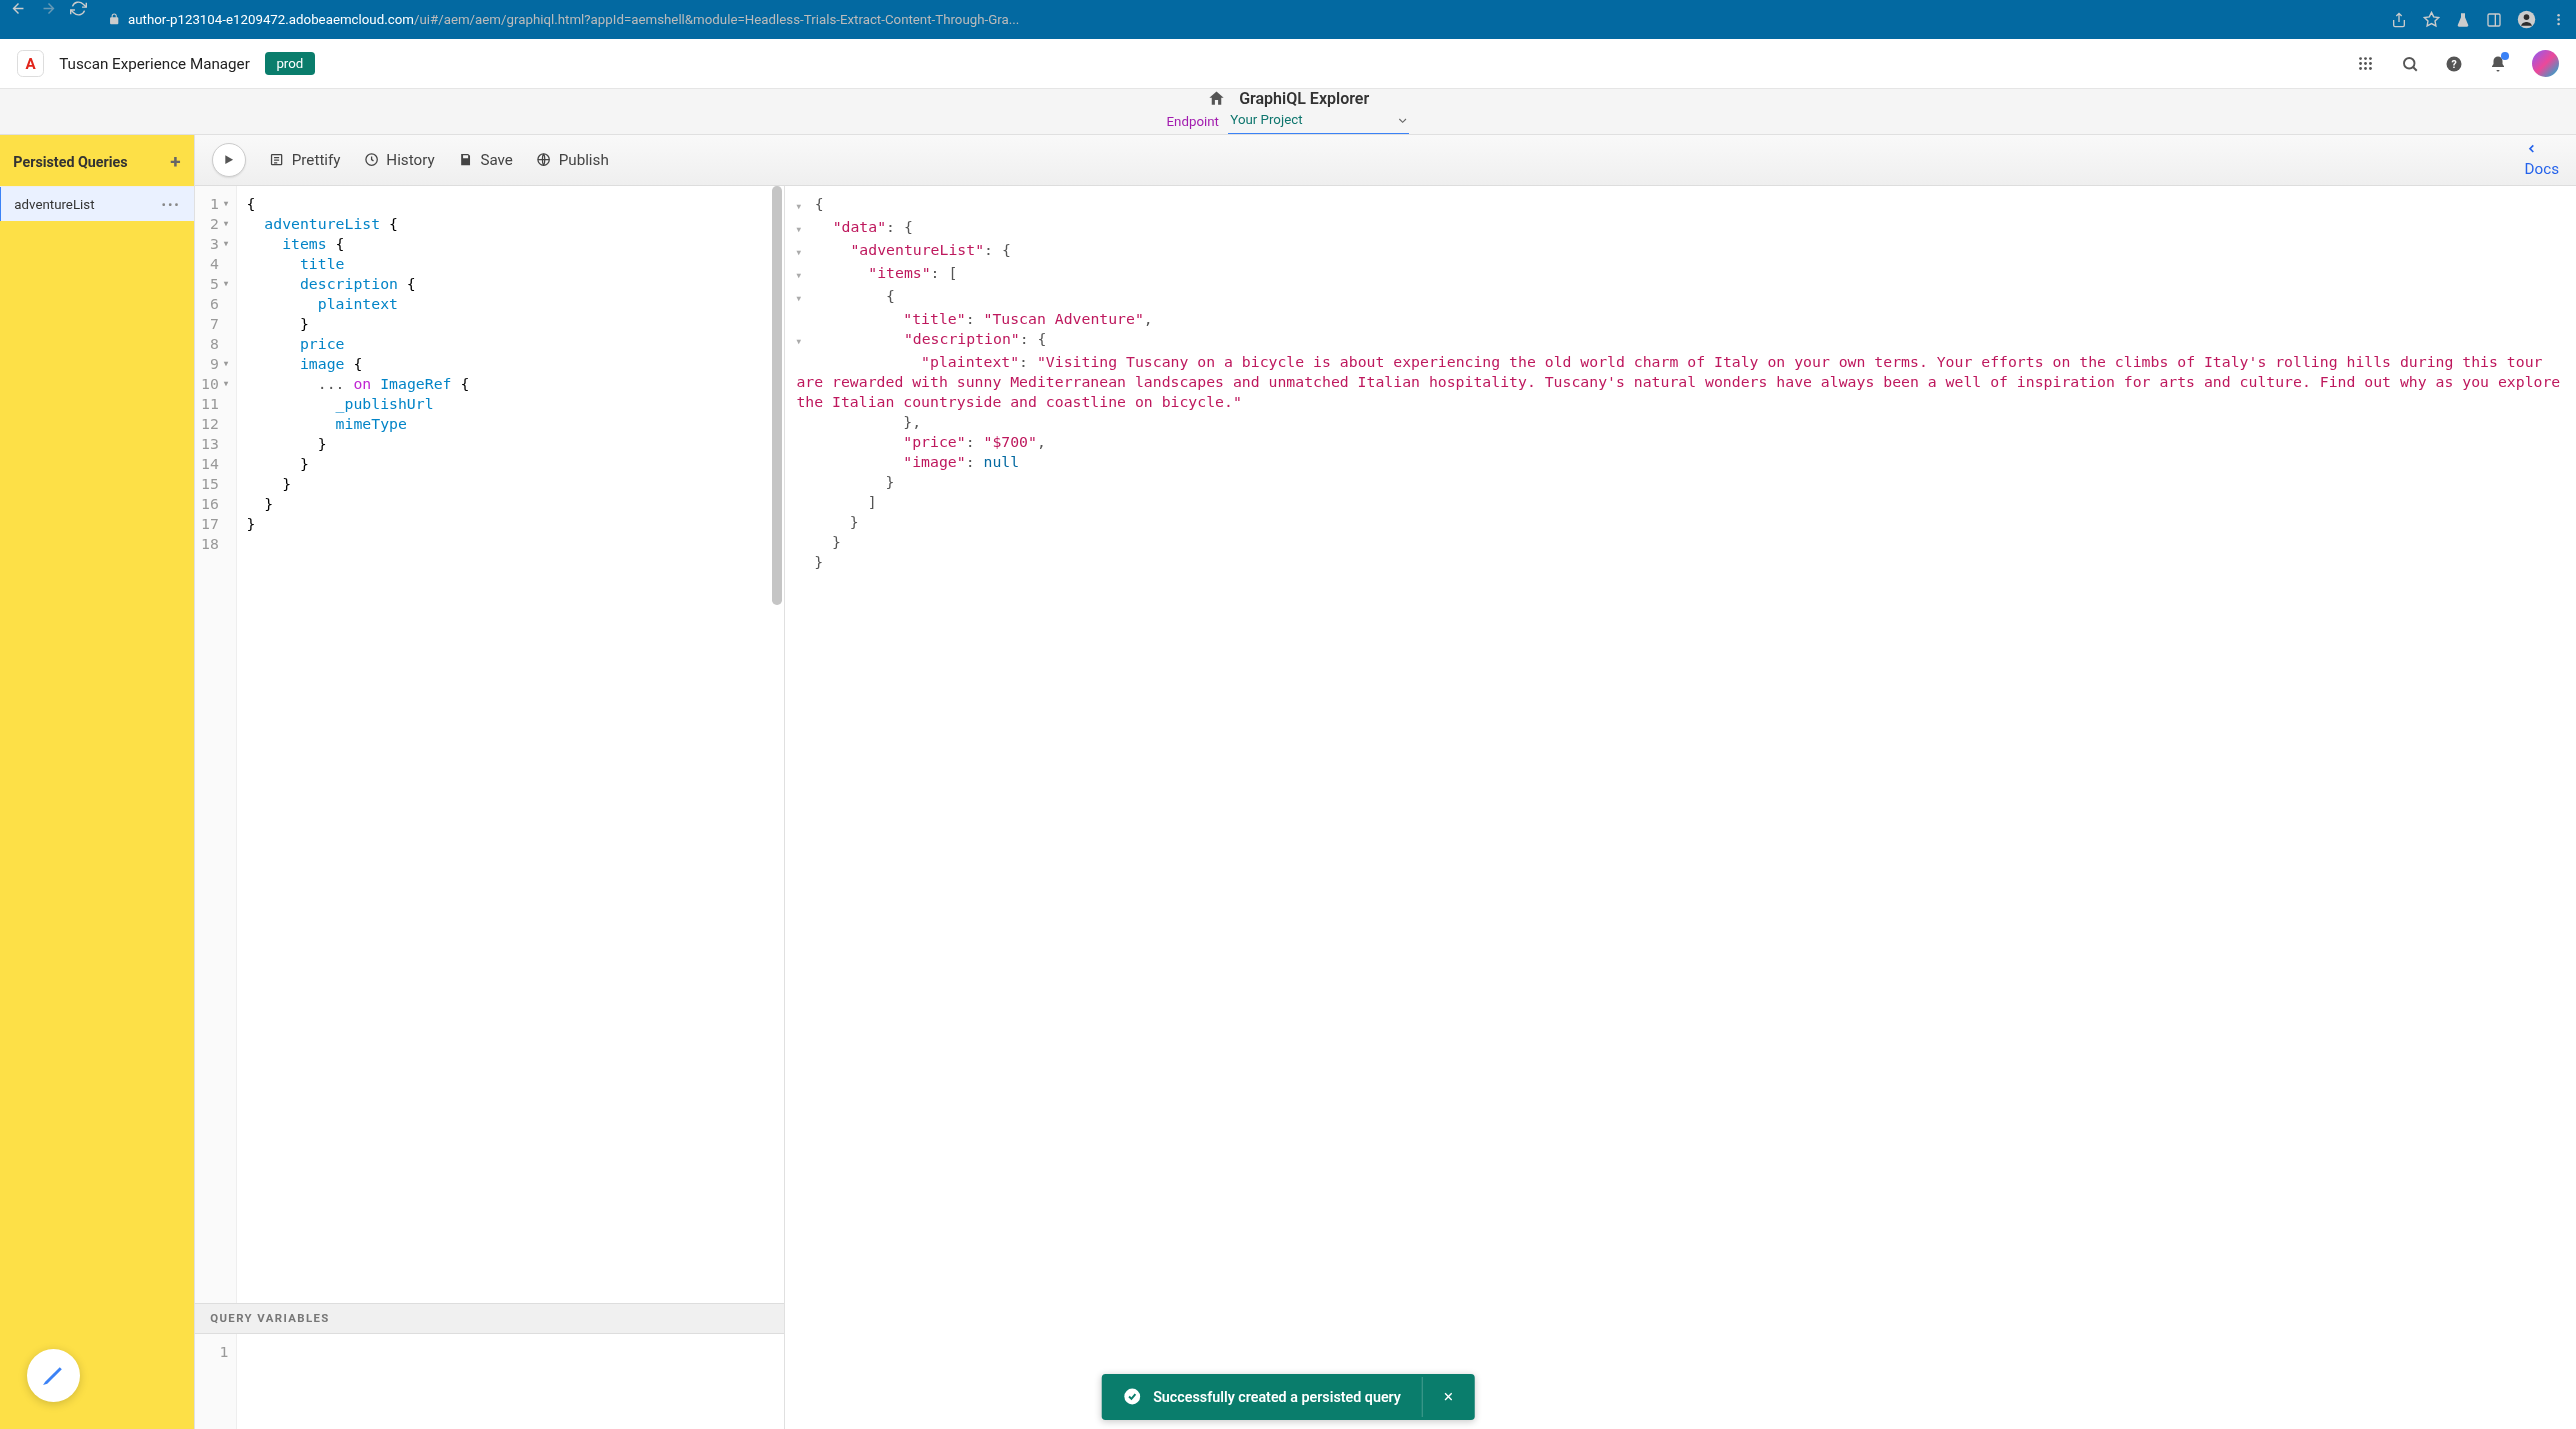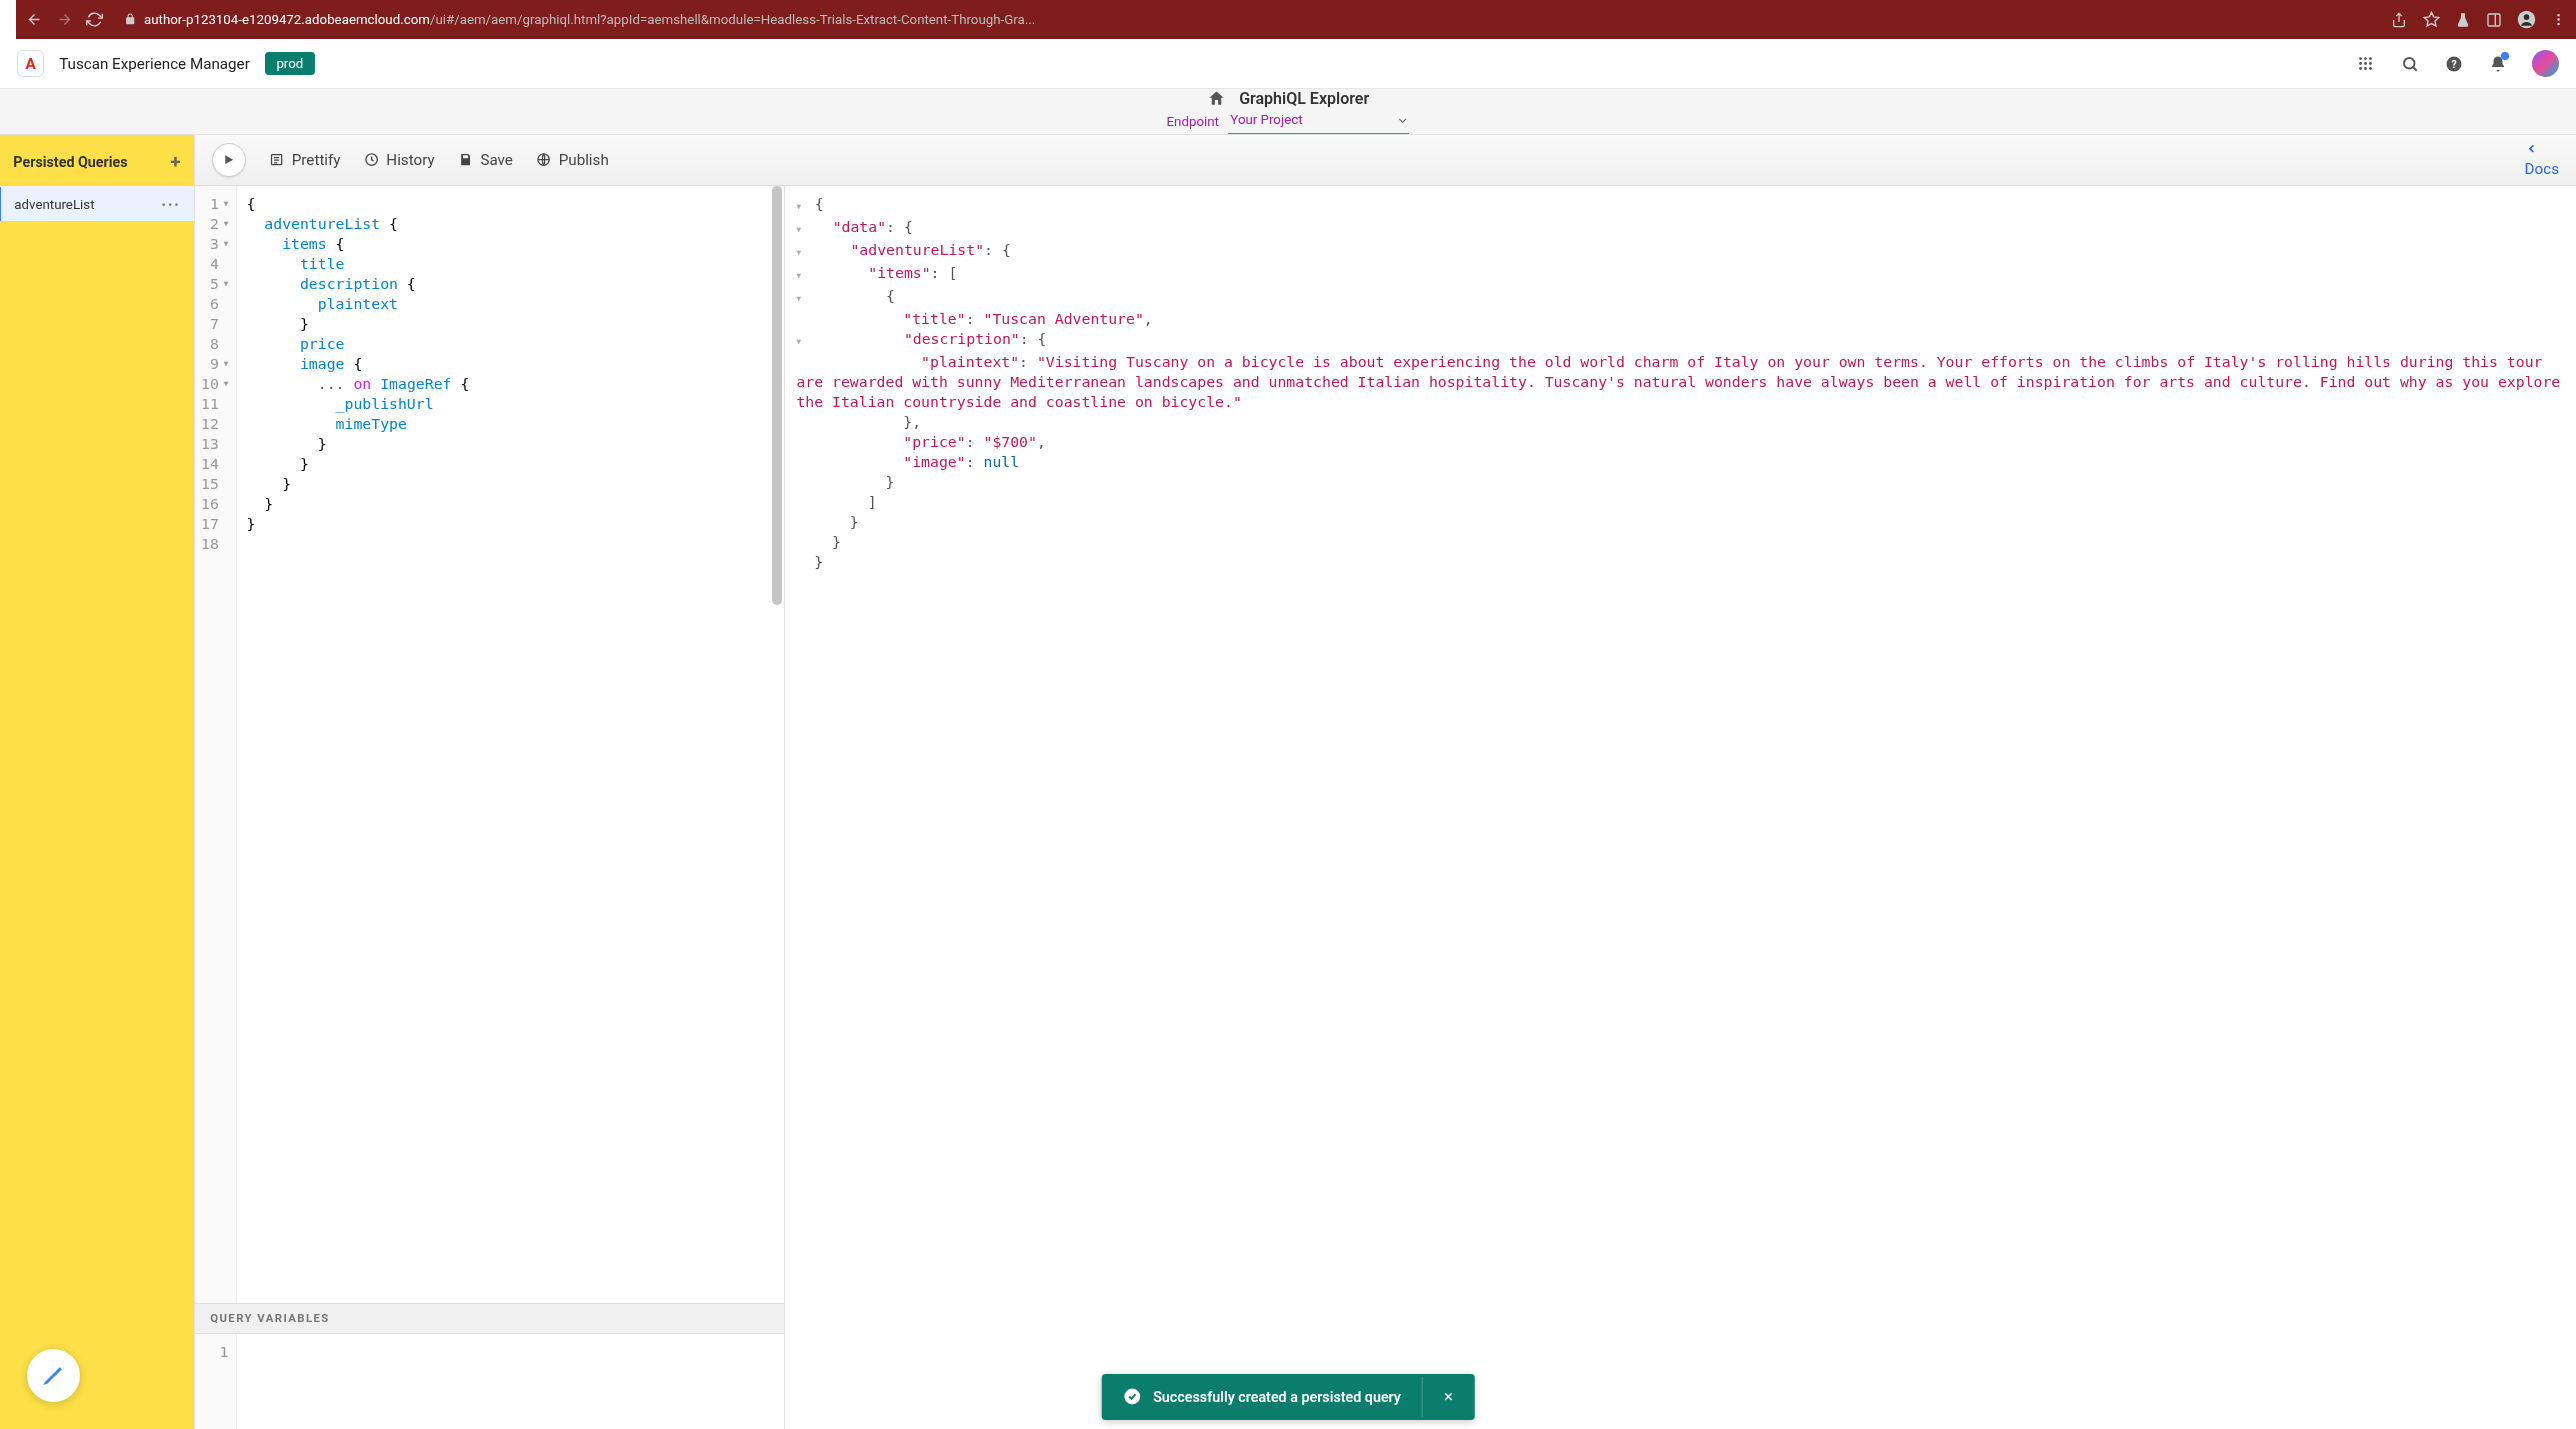--- a/index.html
+++ b/index.html
@@ -1,19 +1,19 @@
 <!DOCTYPE html>
 <html style="font-size:15.2px"><head>
 <meta charset="utf-8">
 <style>
 * { margin: 0; padding: 0; box-sizing: border-box; }
 body { font-family: -apple-system, BlinkMacSystemFont, "Segoe UI", Roboto, sans-serif; background: #fff; overflow: hidden; }
 
 
-.browser-chrome { height: 39px; background: #7f1d1d; display: flex; align-items: center; padding: 0 9.5px; gap: 13.3px; margin-left: 16px; }
+.browser-chrome { height: 39px; background: #0369a1; display: flex; padding: 0 9.5px; gap: 13.3px; }
 .browser-chrome .nav-icon { width: 17px; height: 17px; display: flex; align-items: center; justify-content: center; color: #ccc; cursor: pointer; }
 .browser-chrome .url-bar { flex: 1; display: flex; align-items: center; gap: 7.6px; color: #bbb; font-size: 13.3px; padding-left: 7.6px; }
 .browser-chrome .url-bar .lock { color: #ccc; }
 .browser-chrome .url-bar .domain { color: #fff; }
 .browser-chrome .right-icons { display: flex; align-items: center; gap: 15.2px; color: #ccc; }
 
 
 .aem-topbar { height: 50px; background: #fff; border-bottom: 1px solid #e5e5e5; display: flex; align-items: center; padding: 0 17px; justify-content: space-between; }
 .aem-topbar .left { display: flex; align-items: center; gap: 15.2px; }
 .aem-logo { width: 27px; height: 27px; border: 1px solid #ddd; border-radius: 5.7px; display:flex; align-items:center; justify-content:center; font-weight: bold; color: #e1251b; font-size: 15.2px; }
@@ -24,21 +24,21 @@
 .notif-dot { position:absolute; top:-1.9px; right:-1.9px; width:7.6px; height:7.6px; background:#3b82f6; border-radius:50%; }
 .aem-topbar .user-avatar { width:27px; height:27px; border-radius:50%; background: linear-gradient(135deg,#8b5cf6,#ec4899,#06b6d4); }
 
 
 .breadcrumb-bar { height: 46px; background: #f5f5f5; border-bottom: 1px solid #e0e0e0; display:flex; align-items:center; justify-content:space-between; padding: 0 23px; flex-direction: column; }
 .breadcrumb-bar .left { display:flex; align-items:center; gap:13.3px; }
 .home-icon { color:#555; }
 .breadcrumb-title { font-size:16px; font-weight:600; color:#333; }
 .endpoint-wrap { display:flex; align-items:center; gap:9.5px; font-size:13.3px; }
 .endpoint-label { color:#a21caf;text-align:center; }
-.endpoint-select { color:#a21caf; border-bottom: 1.9px solid #3b82f6; padding: 3.8px 23px 5.7px 1.9px; position:relative; min-width: 181px; }
+.endpoint-select { color:#0f766e; border-bottom: 1.9px solid #3b82f6; padding: 3.8px 23px 5.7px 1.9px; position:relative; min-width: 181px; }
 .endpoint-select .chev { position:absolute; right:0; top:5.7px; color:#666; }
 
 
 .main { display:flex; height: calc(100vh - 39px - 50px - 46px); }
 .sidebar { width: 195px; background:#fde047; border-right:1px solid #e0e0e0; }
 .sidebar-header { display:flex; align-items:center; justify-content:space-between; padding: 15.2px 13.3px 13.3px; font-weight:700; font-size:14.3px; color:#333; border-bottom:1px solid #eee; }
 .plus-btn { font-size:19px; color:#666; cursor:pointer; }
 .query-item { display:flex; align-items:center; justify-content:space-between; padding: 9.5px 13.3px; background:#eaf1ff; border-left: 1.9px solid #3b82f6; color:#333; font-size:13.3px; }
 .query-item .more { color:#888; letter-spacing:1.9px; cursor:pointer; }
 

